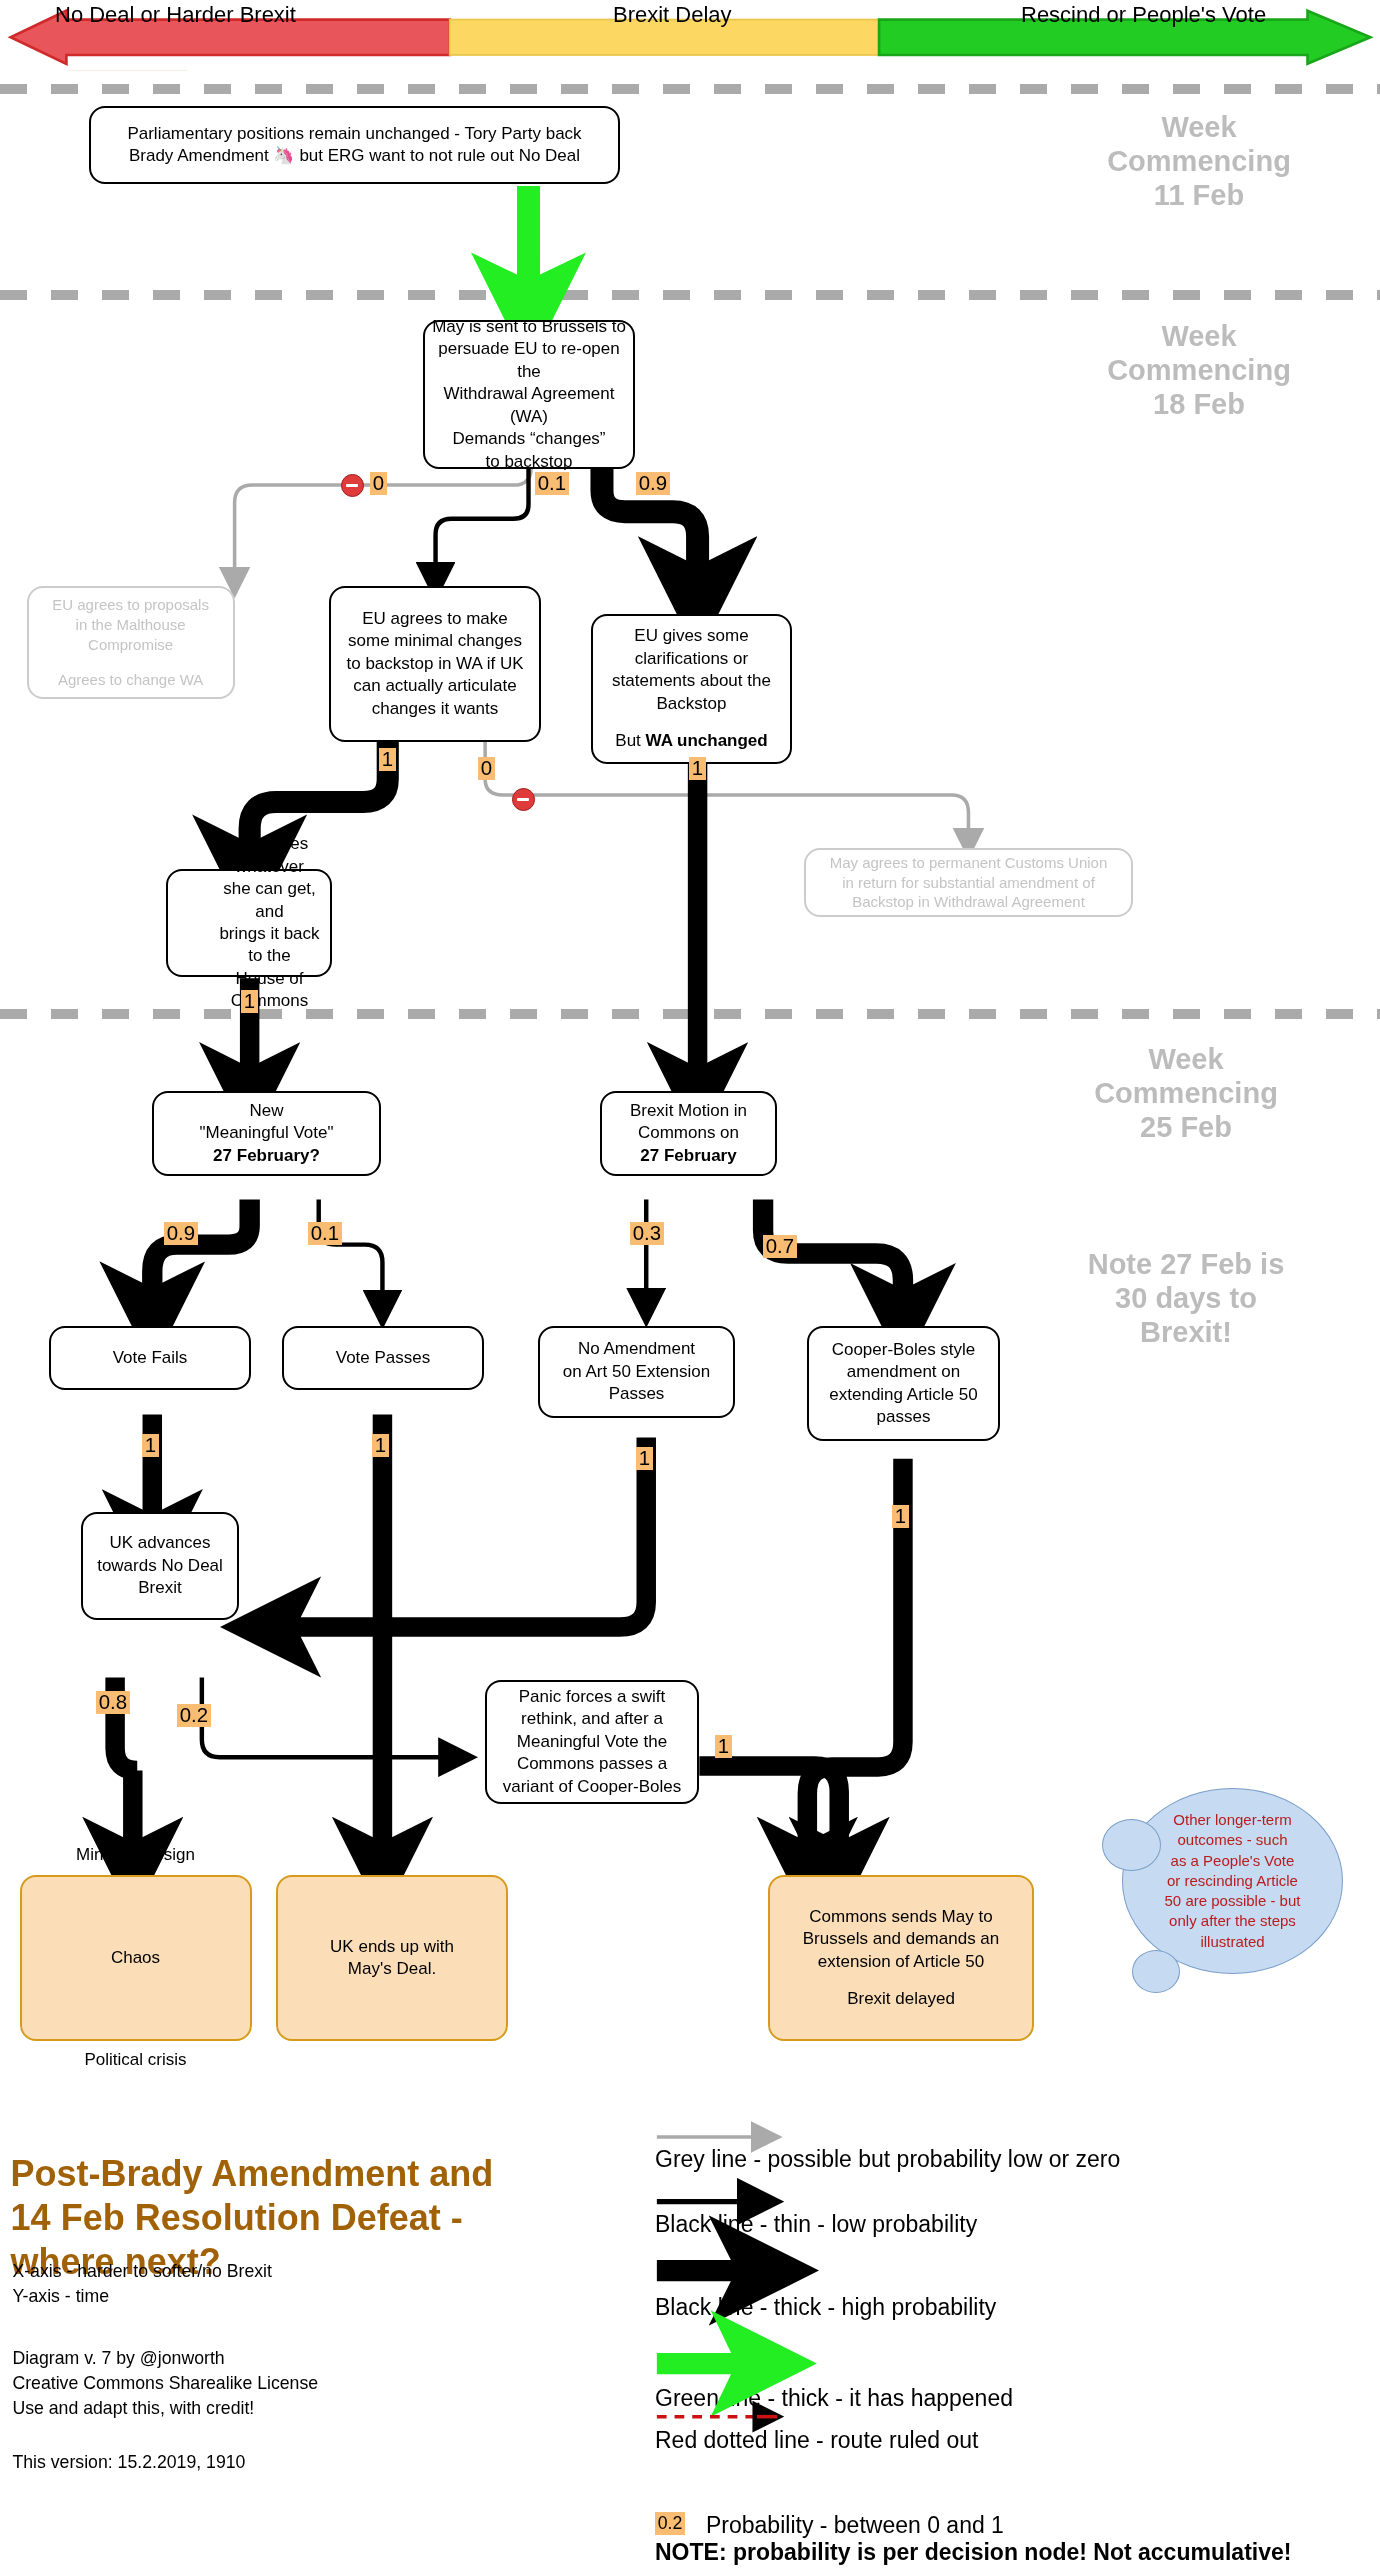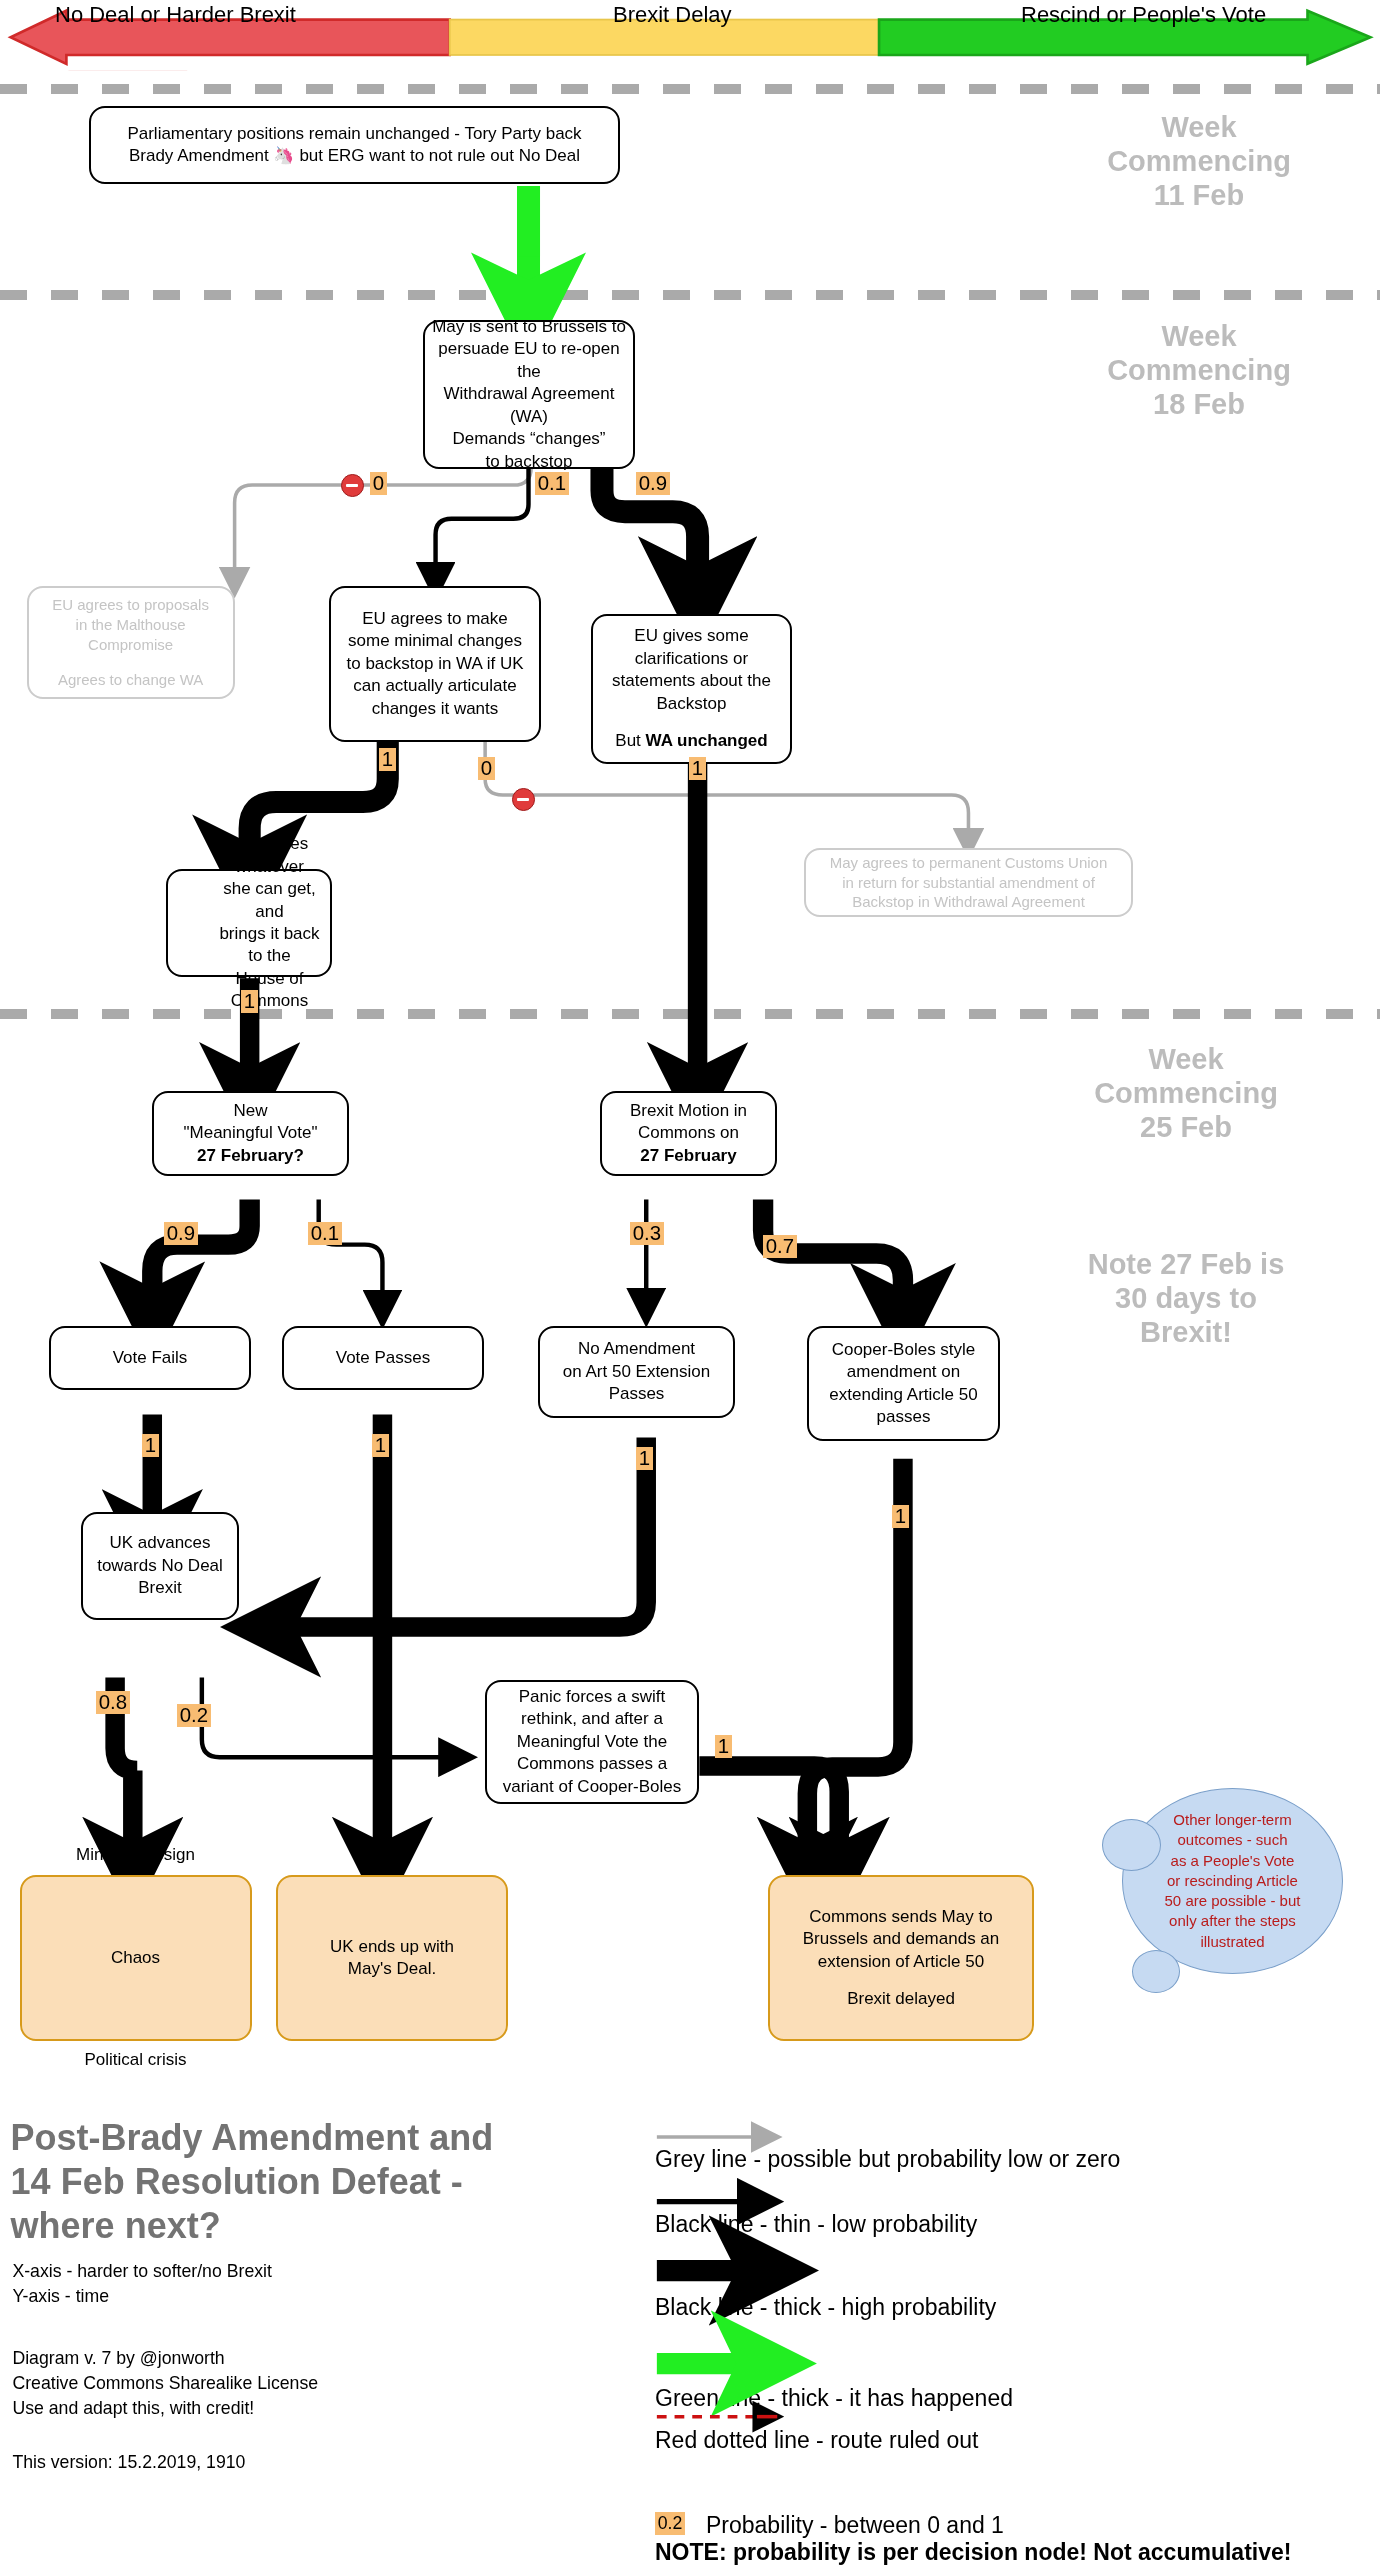--- a/index.html
+++ b/index.html
@@ -105,21 +105,22 @@
     content:""; position:absolute; left:3.5px; top:8.9px;
     width:12.4px; height:3.5px; background:#fff; border-radius:0.9px;
   }
 
   
   #edges { position:absolute; left:0; top:0; width:1381px; height:2576px; z-index:3; }
 
   
   .footer-title {
     position:absolute; font-size:36px; font-weight:bold; line-height:1.22;
-    color:#737373;
+    color:#a16207;
+    margin-top:36px;
   }
   .footer-sub {
     position:absolute; font-size:17.7px; line-height:1.42; color:#000;
   }
   .legend-row {
     position:absolute; font-size:23px; color:#000; white-space:nowrap;
   }
   .legend-row.bold { font-weight:bold; }
   .legend-chip {
     position:absolute; background:#f8bc72; font-size:17.7px; padding:0.9px 2.7px;
@@ -284,21 +285,21 @@
     <span class="ln">Backstop in Withdrawal Agreement</span>
   </div>
 
   <div class="node" style="left:166px; top:869px; width:166px; height:108px;padding-left:48px;">
     <span class="ln">May takes whatever</span>
     <span class="ln">she can get, and</span>
     <span class="ln">brings it back to the</span>
     <span class="ln">House of Commons</span>
   </div>
 
-  <div class="node" style="left:152px; top:1091px; width:197px; height:85px;">
+  <div class="node" style="left:152px; top:1091px; width:229px; height:85px;">
     <span class="ln">New</span>
     <span class="ln">"Meaningful Vote"</span>
     <span class="ln bold">27 February?</span>
   </div>
 
   <div class="node" style="left:600px; top:1091px; width:177px; height:85px;">
     <span class="ln">Brexit Motion in</span>
     <span class="ln">Commons on</span>
     <span class="ln bold">27 February</span>
   </div>

